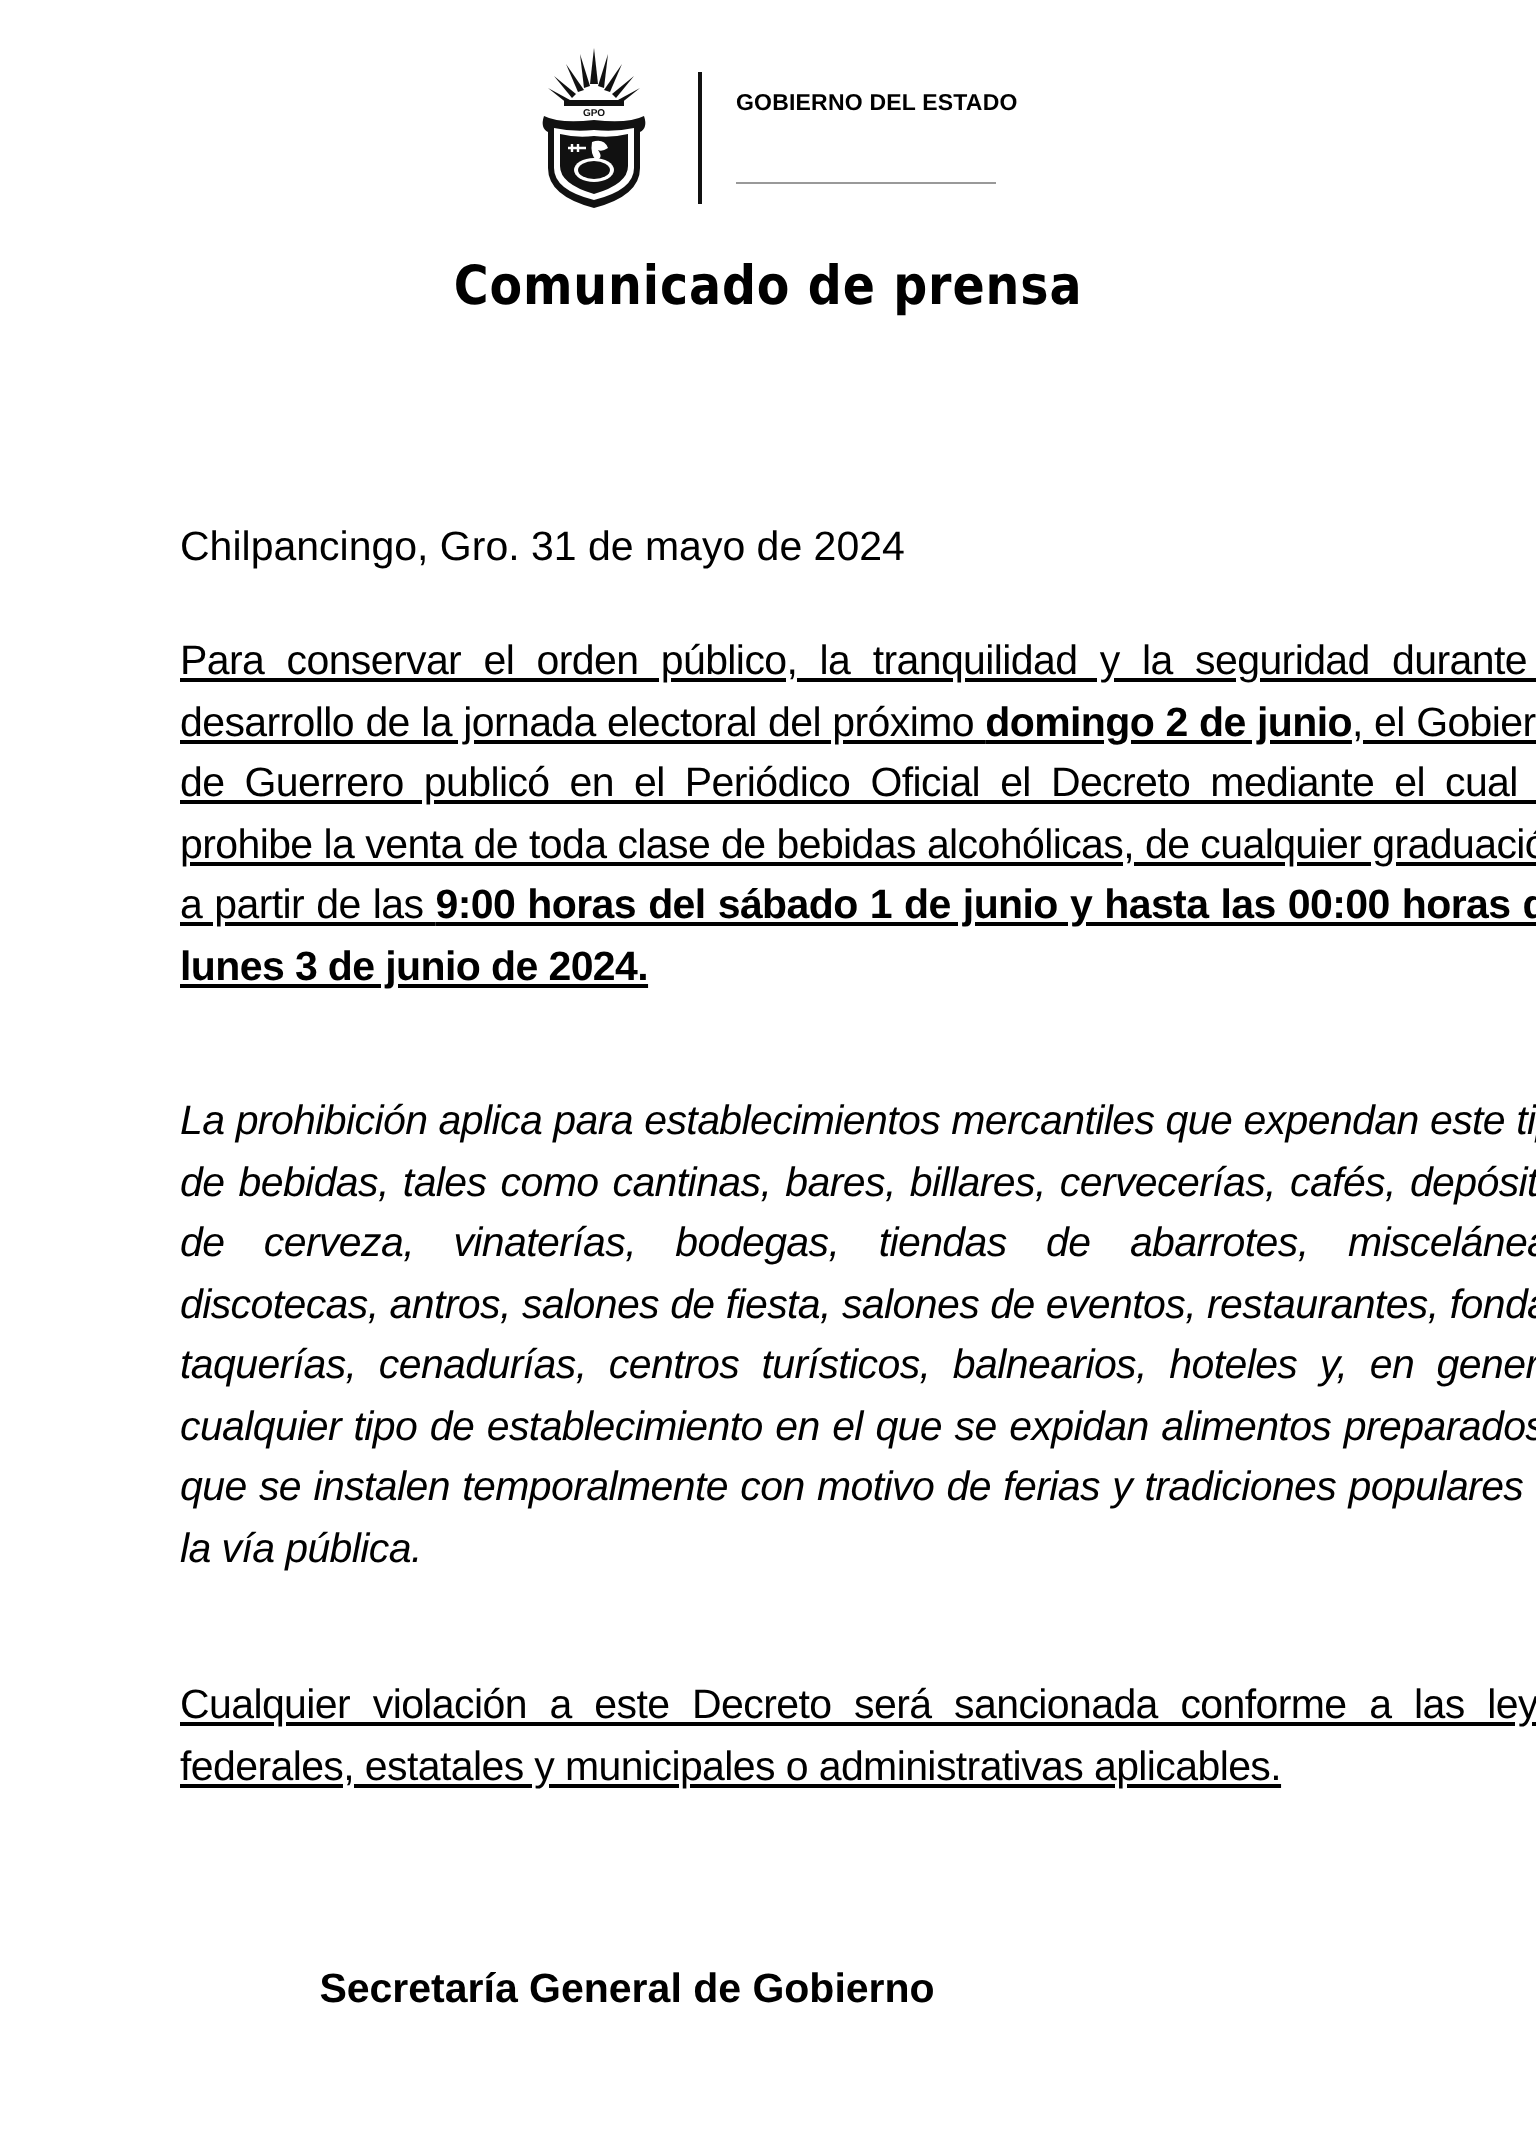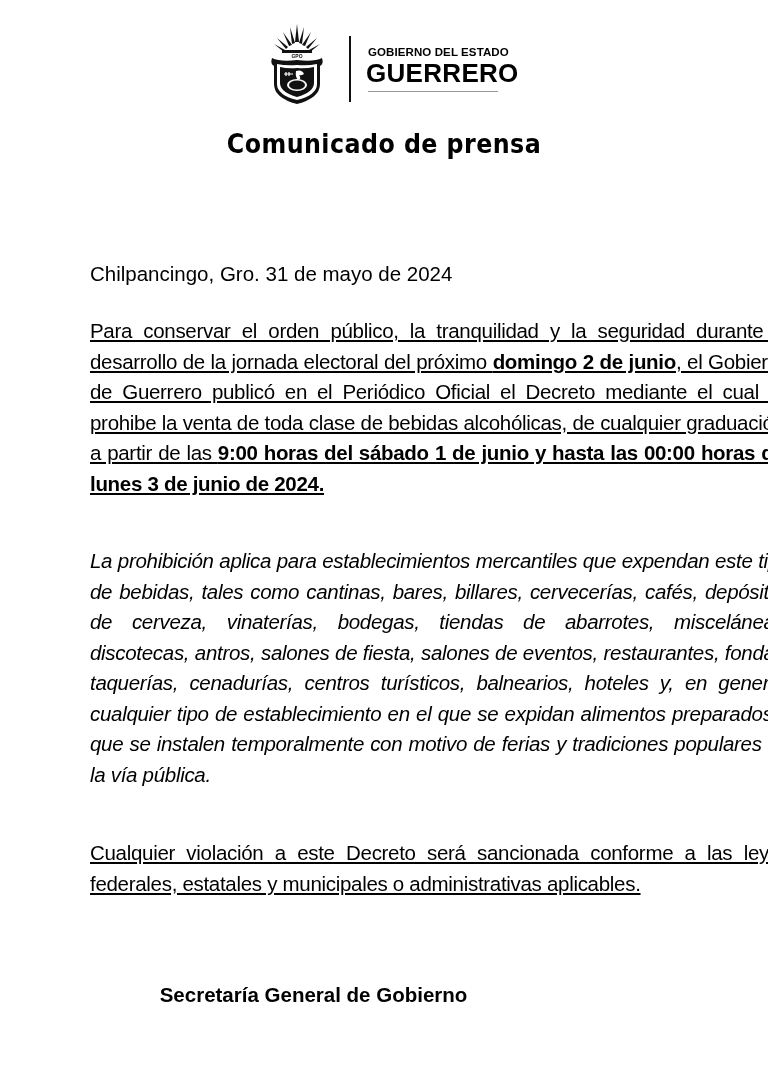--- a/index.html
+++ b/index.html
@@ -46,21 +46,20 @@
     <path d="M6 36 Q4 42 8 44 L8 62 Q8 76 31 82 Q54 76 54 62 L54 44 Q58 42 56 36 Q48 40 31 38 Q14 40 6 36 Z" fill="#111"></path>
     <path d="M11 42 L11 62 Q11 73 31 78 Q51 73 51 62 L51 42 Q42 44 31 43 Q20 44 11 42 Z" fill="#fff"></path>
     <path d="M14 45 L14 61 Q14 70 31 75 Q48 70 48 61 L48 45 Q40 47 31 46 Q22 47 14 45 Z" fill="#111"></path>
     <ellipse cx="31" cy="63" rx="10" ry="6" fill="#fff"></ellipse>
     <ellipse cx="31" cy="63" rx="8" ry="4.5" fill="#111"></ellipse>
     <path d="M30 49 Q36 47 38 52 Q35 54 33 53 Q36 57 32 58 Q29 55 30 49 Z" fill="#fff"></path>
     <path d="M18 52 L27 52 M20 50 L20 54 M23 50 L23 54" stroke="#fff" stroke-width="1.2"></path>
   </svg>
   <div class="divider-v"></div>
   <div class="gov-top">GOBIERNO DEL ESTADO</div>
-  <div class="gov-main">GUERRERO</div>
   <div class="gov-underline"></div>
 </div>
 
 <div class="title">Comunicado de prensa</div>
 
 <div class="body-text place-date">Chilpancingo, Gro. 31 de mayo de 2024</div>
 
 <div class="body-text p1 narrow"><span>Para conservar el orden público, la tranquilidad y la seguridad durante el desarrollo de la jornada electoral del próximo </span><b>domingo 2 de junio</b><span>, el Gobierno de Guerrero publicó en el Periódico Oficial el Decreto mediante el cual se prohibe la venta de toda clase de bebidas alcohólicas, de cualquier graduación, a partir de las </span><b>9:00 horas del sábado 1 de junio y hasta las 00:00 horas del lunes 3 de junio de 2024.</b></div>
 
 <div class="body-text p2 narrow">La prohibición aplica para establecimientos mercantiles que expendan este tipo de bebidas, tales como cantinas, bares, billares, cervecerías, cafés, depósitos de cerveza, vinaterías, bodegas, tiendas de abarrotes, misceláneas, discotecas, antros, salones de fiesta, salones de eventos, restaurantes, fondas, taquerías, cenadurías, centros turísticos, balnearios, hoteles y, en general, cualquier tipo de establecimiento en el que se expidan alimentos preparados o que se instalen temporalmente con motivo de ferias y tradiciones populares en la vía pública.</div>

